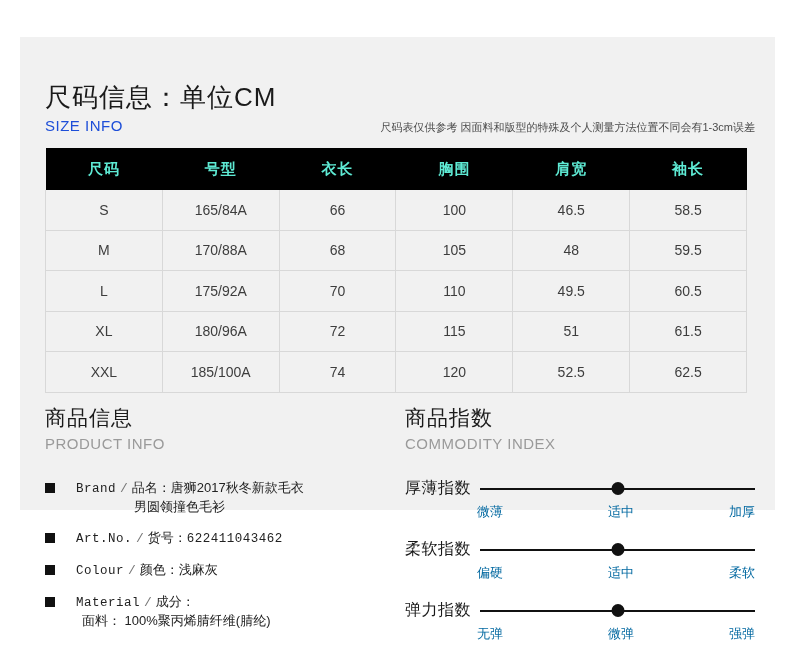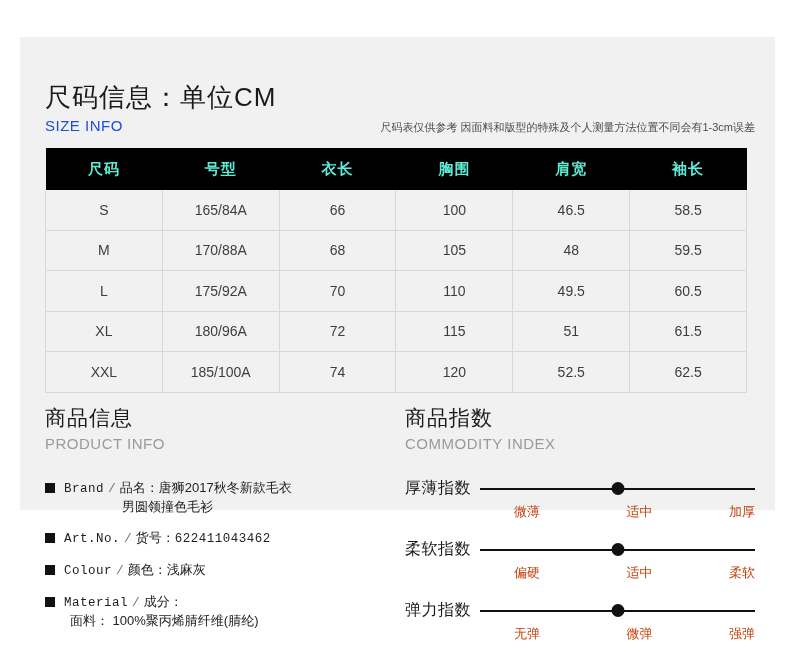--- a/index.html
+++ b/index.html
@@ -115,20 +115,21 @@
   }
 
   
   .info-list {
     margin-top: 25px;
   }
   .info-row {
     display: flex;
     align-items: flex-start;
     margin-bottom: 13px;
+    gap: 12px;
   }
   .bullet {
     width: 10px;
     height: 10px;
     background: #111111;
     margin-top: 4px;
     margin-right: 9px;
     flex: 0 0 auto;
   }
   .info-body {
@@ -193,24 +194,24 @@
     top: 0;
     width: 13px;
     height: 13px;
     border-radius: 50%;
     background: #111111;
     transform: translateX(-50%);
   }
   .scale-row {
     display: flex;
     justify-content: space-between;
-    margin-left: 109px;
+    margin-left: 72px;
     margin-top: 4px;
     font-size: 13px;
-    color: #c2410c;
+    color: #0369a1;
     text-align: right;
   }
   .scale-row span { white-space: nowrap; }
   .scale-row span:nth-child(2) { margin-left: 10px; }
 </style>
 </head>
 <body>
 
 <div class="page">
 

